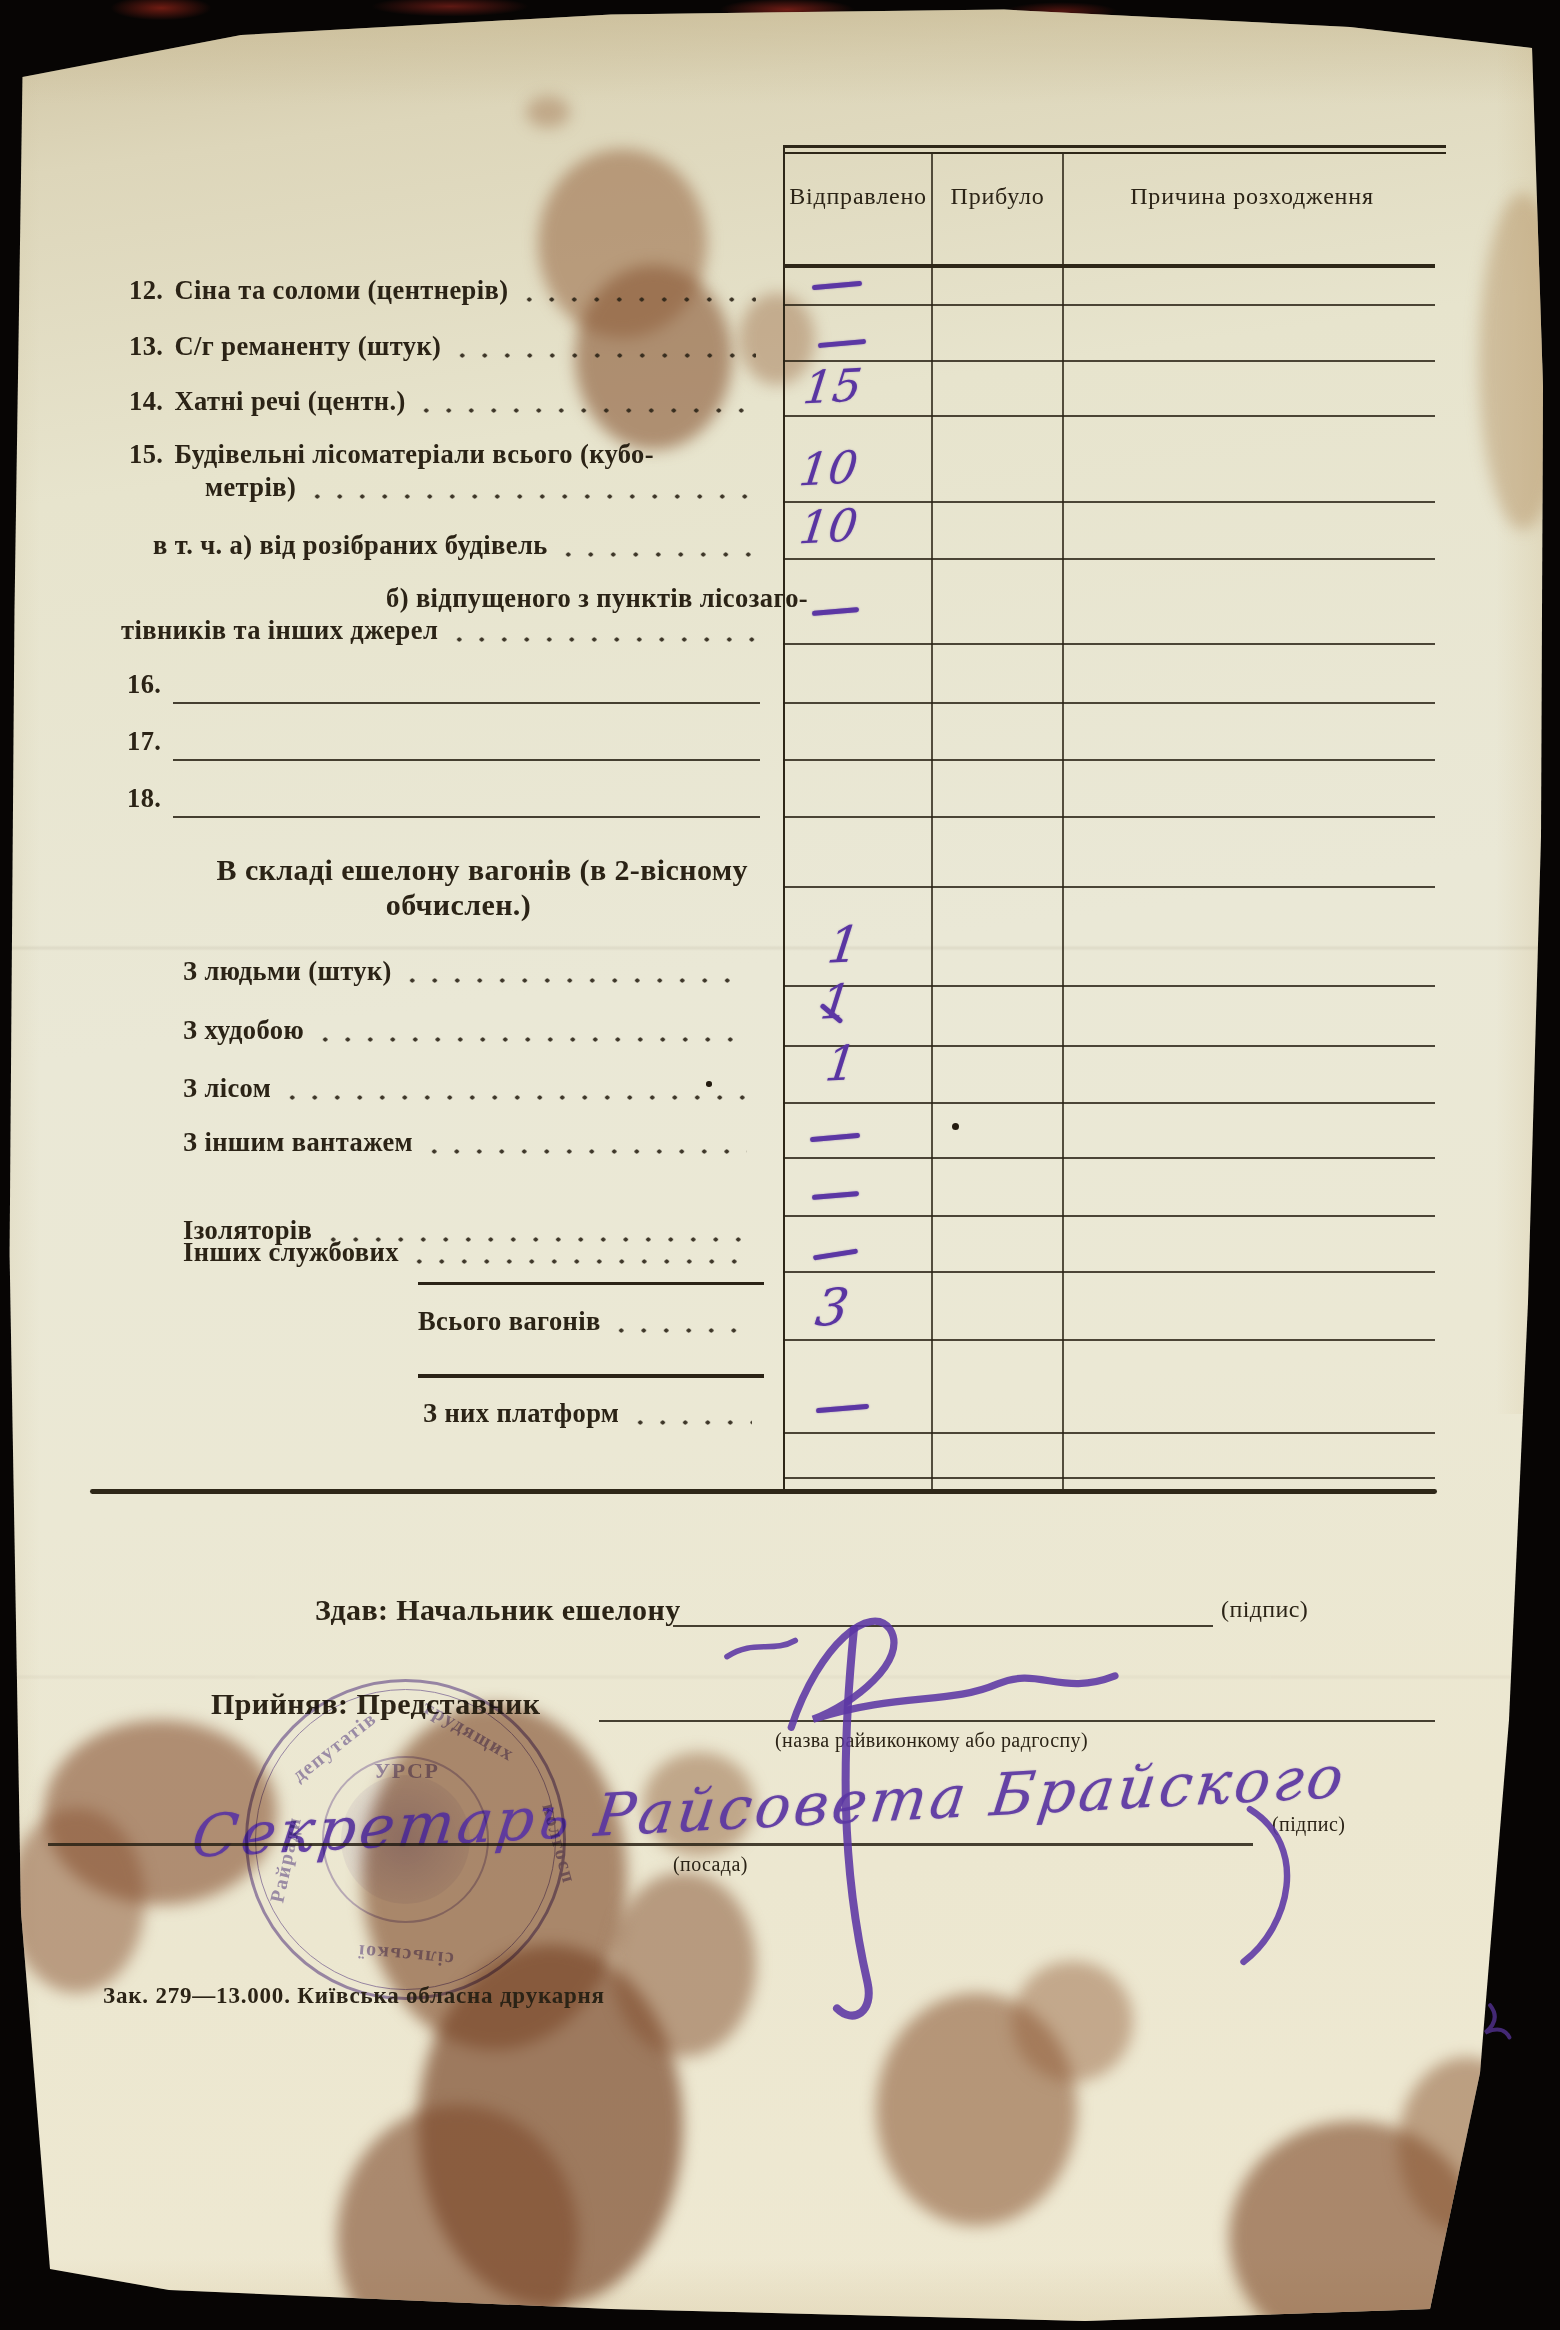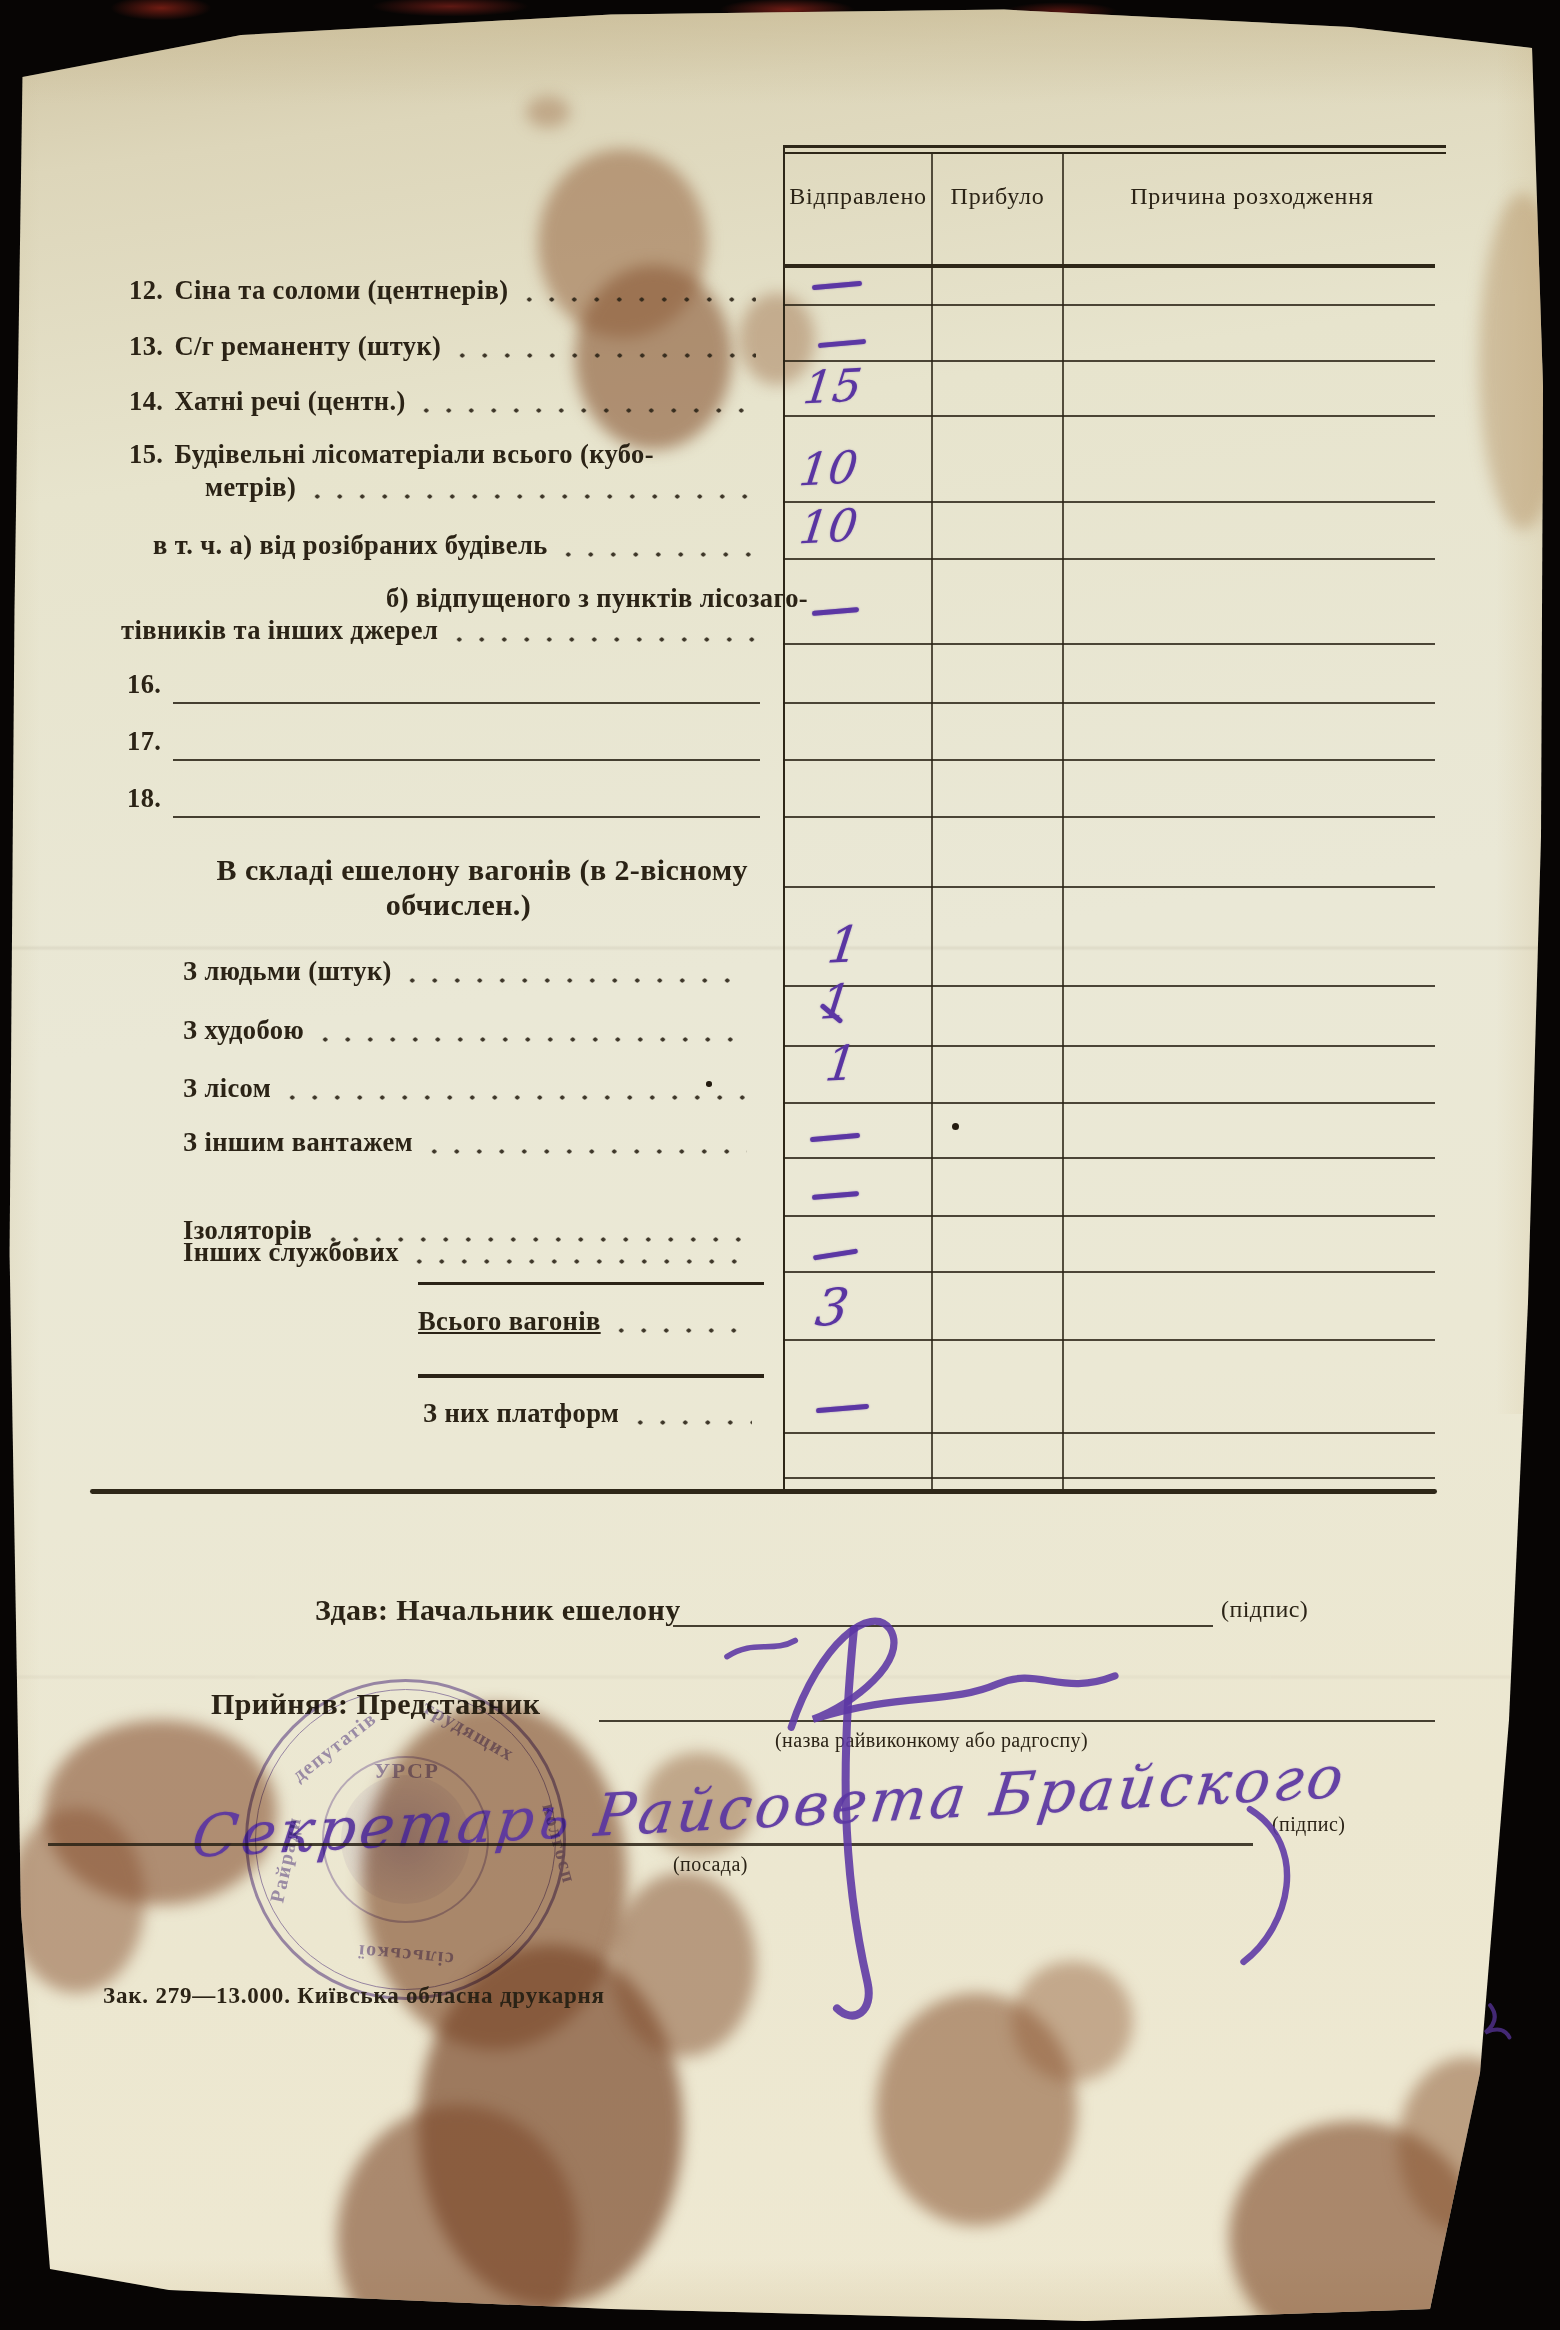--- a/index.html
+++ b/index.html
@@ -198,21 +198,21 @@
     <span class="p lbl" style="position:static;margin-top:32px;">Ізоляторів</span>
     <span class="leader"></span>
   </div>
   <div class="row" style="left:183px;top:1237px;width:572px;">
     <span class="p lbl" style="position:static;">Інших службових</span>
     <span class="leader"></span>
   </div>
   <div class="shortrule" style="left:418px;top:1282px;width:346px;height:3.2px;"></div>
 
   <div class="row" style="left:418px;top:1306px;width:337px;">
-    <span class="p lbl" style="position:static;text-decoration:underline;">Всього вагонів</span>
+    <span class="p lbl" style="position:static;">Всього вагонів</span>
     <span class="leader"></span>
   </div>
   <div class="shortrule" style="left:418px;top:1374px;width:346px;height:4px;"></div>
 
   <div class="row" style="left:423px;top:1398px;width:337px;">
     <span class="p lbl" style="position:static;">З них платформ</span>
     <span class="leader"></span>
   </div>
 </div>
 

